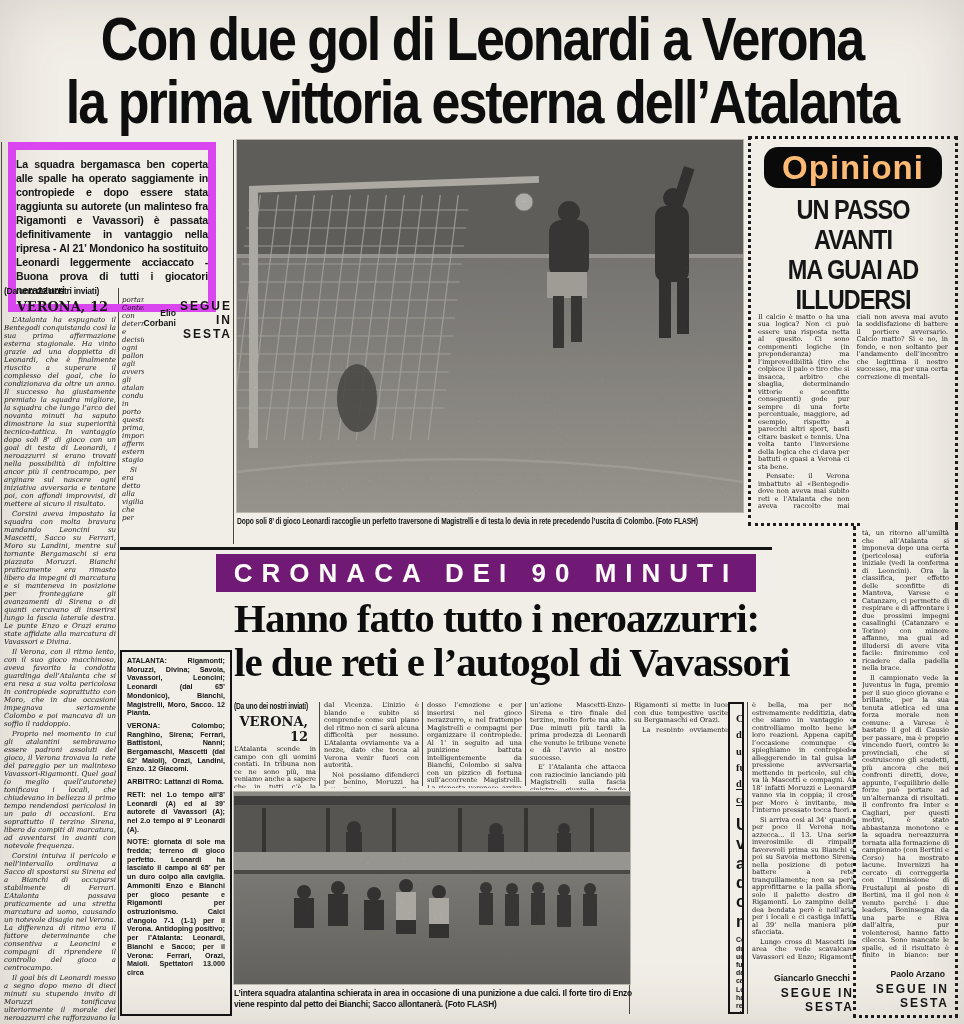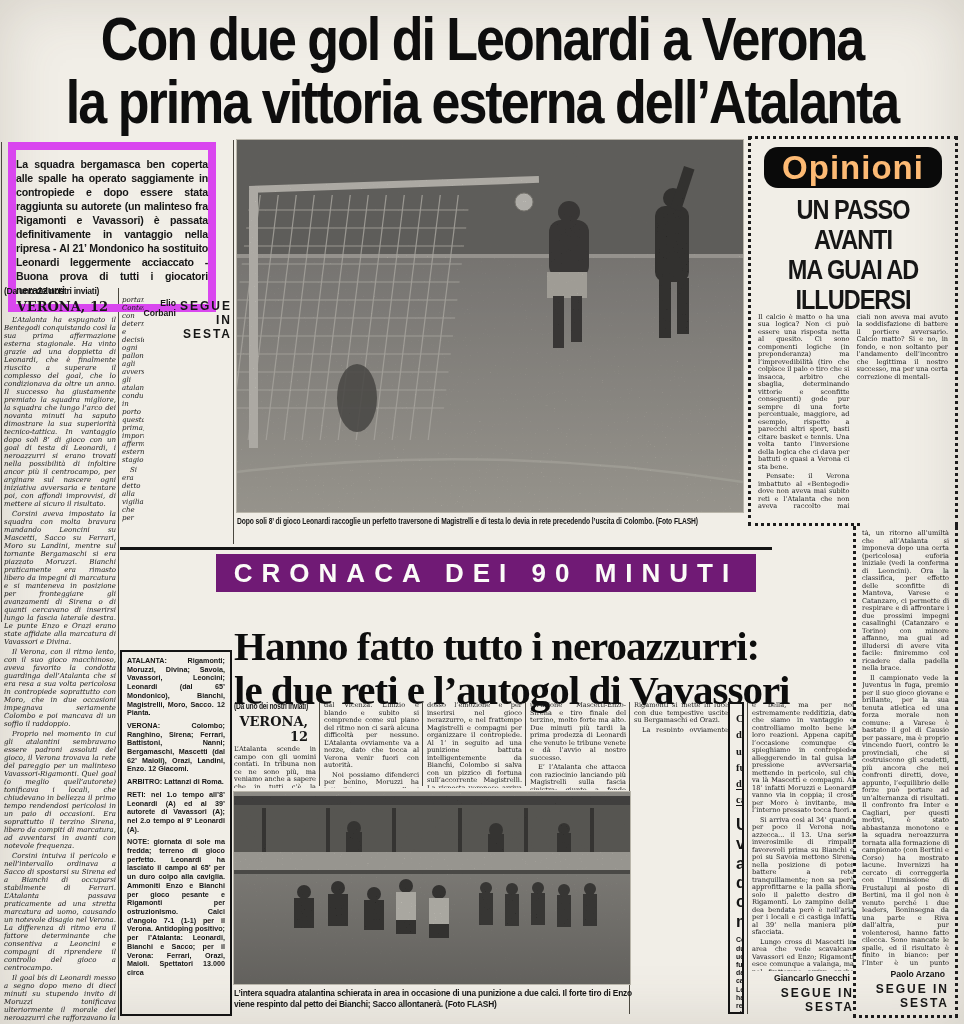--- a/index.html
+++ b/index.html
@@ -18,21 +18,21 @@
               border:8px solid #d946ef;padding:7px 0;font-weight:bold;
               font-size:10.6px;line-height:14px;text-align:justify;letter-spacing:-.2px;}
   .by{font-weight:bold;font-size:8.6px;letter-spacing:-.3px;white-space:nowrap;}
   .dateline{font-family:"DejaVu Serif","Liberation Serif",serif;font-size:13px;
             font-weight:bold;text-align:right;padding-right:8px;margin:3px 0 2px;}
   .bt{font-family:"DejaVu Serif","Liberation Serif",serif;font-size:6.6px;
       line-height:7.5px;text-align:justify;}
   .bt p{margin:0 0 2px;text-indent:8px;}
   .bt p.noind{text-indent:0;}
   .it{font-style:italic;font-size:7px;line-height:8px;}
-  .sig{font-weight:bold;font-size:8.6px;text-align:right;padding-right:4px;margin-top:2px;}
+  .sig{font-weight:bold;font-size:8.6px;text-align:right;padding-right:4px;margin-top:12px;}
   .segue{font-weight:bold;font-size:12px;letter-spacing:2px;text-align:right;margin-top:3px;}
   .leadcol1{position:absolute;left:4px;top:286px;width:112px;height:736px;overflow:hidden;}
   .leadcol2{position:absolute;left:122px;top:296px;width:110px;display:flex;}
   .leadcol2 .txt{height:226px;overflow:hidden;}
   
   .facts{position:absolute;left:120px;top:650px;width:112px;height:366px;box-sizing:border-box;
          border:2px solid #141414;padding:5px 5px;overflow:hidden;
          font-weight:bold;font-size:7.2px;line-height:8.7px;text-align:justify;}
   .facts p{margin:0 0 4px;}
   
@@ -40,21 +40,21 @@
   .cap1{position:absolute;left:237px;top:517px;width:620px;font-weight:bold;font-size:8.2px;
         white-space:nowrap;transform:scaleX(.82);transform-origin:left center;letter-spacing:-.1px;}
   .cap2{position:absolute;left:234px;top:988px;width:398px;font-weight:bold;font-size:8.4px;
         line-height:11px;text-align:justify;letter-spacing:-.2px;}
   
   .banner{position:absolute;left:216px;top:554px;width:540px;height:38px;background:#701a75;
           color:#fbfbf8;display:flex;align-items:center;justify-content:center;
           font-weight:bold;font-size:26px;letter-spacing:9px;}
   .hl2{position:absolute;left:234px;top:597px;width:624px;
        font-family:"Liberation Serif","DejaVu Serif",serif;font-weight:bold;
-       font-size:41px;line-height:1.07;letter-spacing:-1px;color:#0d0d0d;margin-top:28px;}
+       font-size:41px;line-height:1.07;letter-spacing:-1px;color:#0d0d0d;}
   .ccol{position:absolute;top:702px;overflow:hidden;}
   .byc{font-weight:bold;font-size:8.2px;letter-spacing:-.3px;white-space:nowrap;
        transform:scaleX(.82);transform-origin:left center;}
   .colF{display:flex;flex-direction:column;}
   .colF .txt{flex:1;overflow:hidden;}
   
   .colE-lead{height:30px;overflow:hidden;}
   .cavbox{border:2.5px solid #141414;box-sizing:border-box;padding:7px 6px 21px;flex:1;overflow:hidden;}
   .cav-kick{font-family:"Liberation Serif",serif;font-weight:bold;font-size:10.5px;
             line-height:1.55;text-align:center;}

